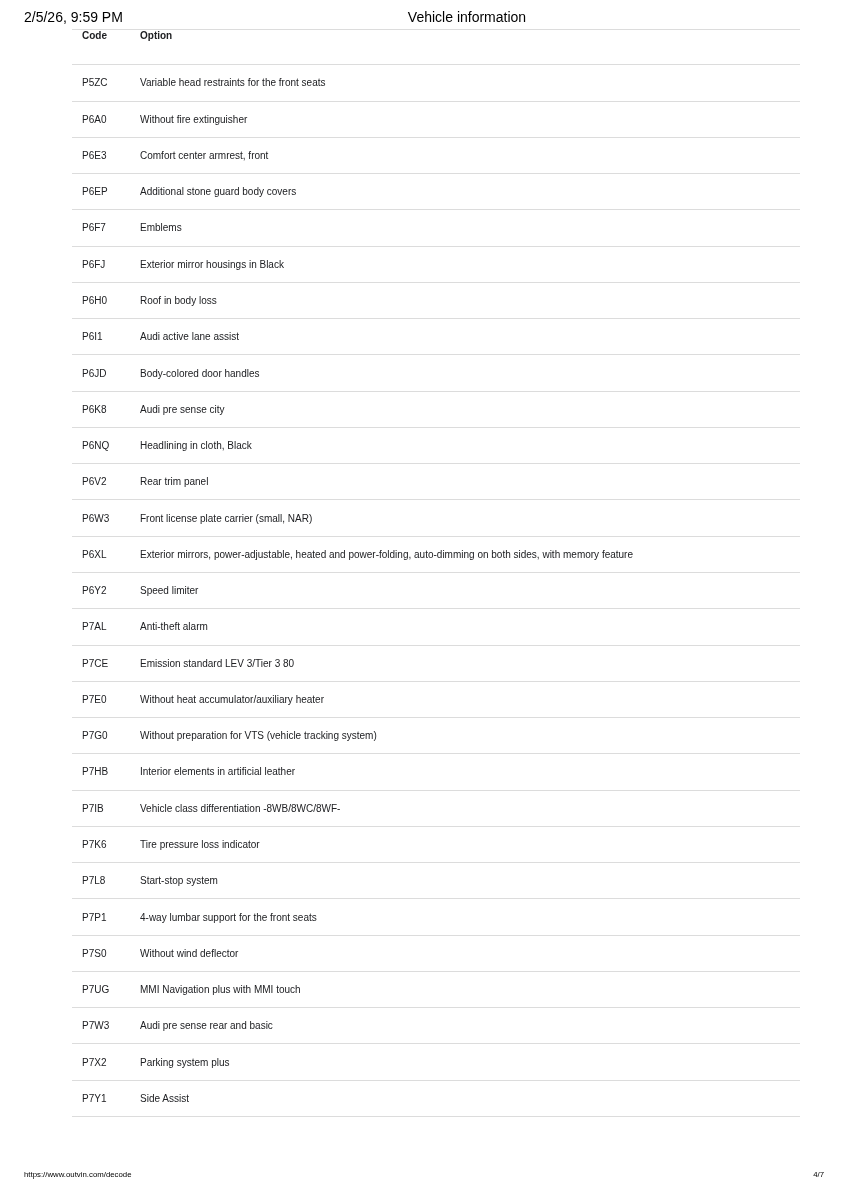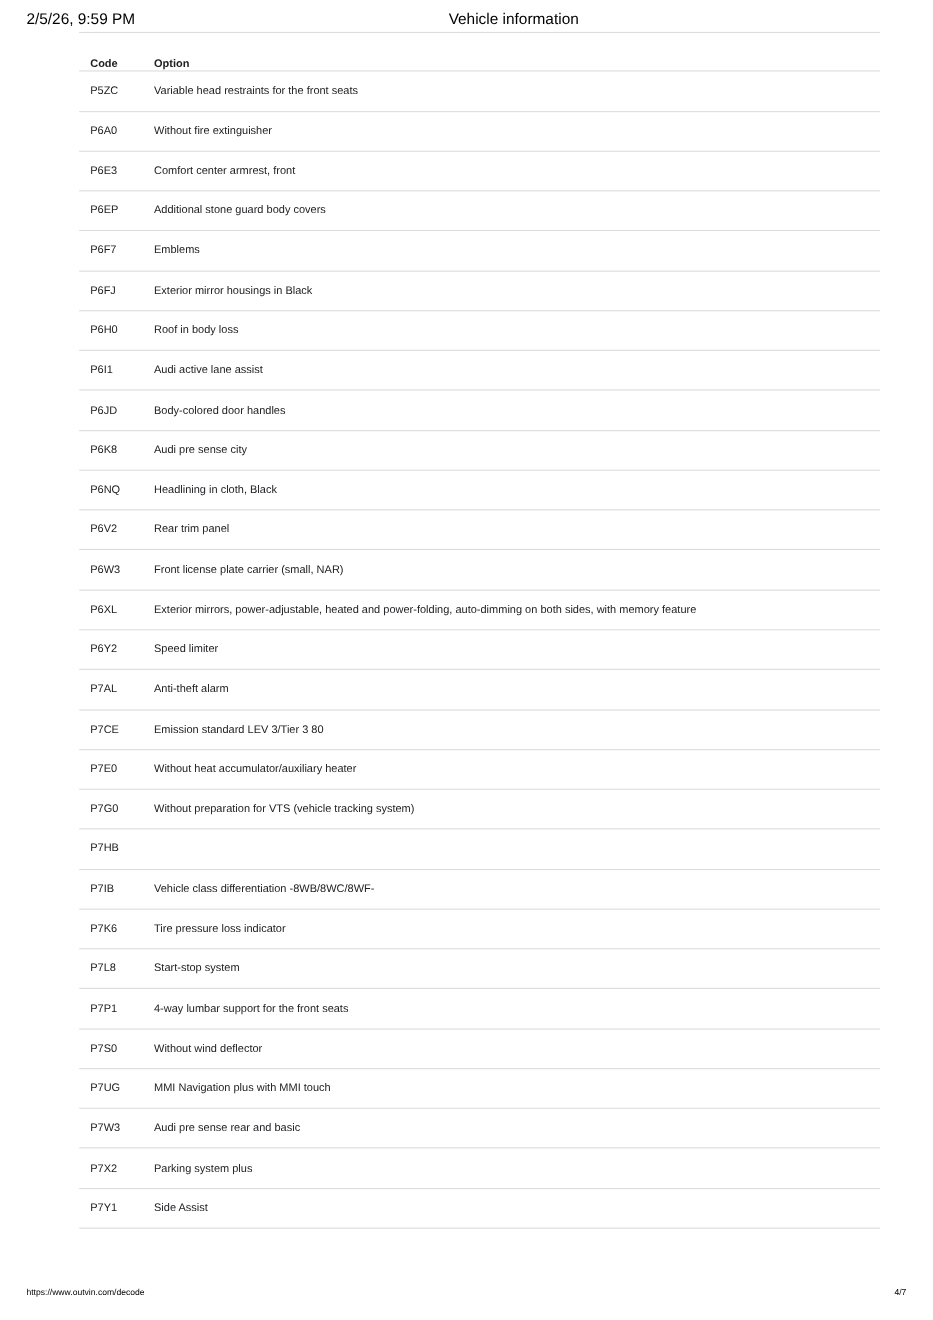--- a/index.html
+++ b/index.html
@@ -40,21 +40,21 @@
     top: 29px;
     left: 72px;
     width: 728px;
     border-top: 1px solid var(--divider-color, #dcdcdc);
     font-size: 10px;
   }
   .thead {
     height: 35.3px;
     border-bottom: 1px solid var(--divider-color, #dcdcdc);
     display: flex;
-    align-items: flex-end;
+    align-items: flex-start;
     font-weight: 700;
   }
   .row {
     height: 36.27px;
     border-bottom: 1px solid var(--divider-color, #dcdcdc);
     display: flex;
     align-items: center;
   }
   .code-cell {
     width: 58px;
@@ -176,20 +176,21 @@
       <div class="row">
         <span class="code-cell">P7E0</span>
         <span class="option-cell">Without heat accumulator/auxiliary heater</span>
       </div>
       <div class="row">
         <span class="code-cell">P7G0</span>
         <span class="option-cell">Without preparation for VTS (vehicle tracking system)</span>
       </div>
       <div class="row">
         <span class="code-cell">P7HB</span>
+        <span class="option-cell">Interior elements in artificial leather</span>
       </div>
       <div class="row">
         <span class="code-cell">P7IB</span>
         <span class="option-cell">Vehicle class differentiation -8WB/8WC/8WF-</span>
       </div>
       <div class="row">
         <span class="code-cell">P7K6</span>
         <span class="option-cell">Tire pressure loss indicator</span>
       </div>
       <div class="row">

